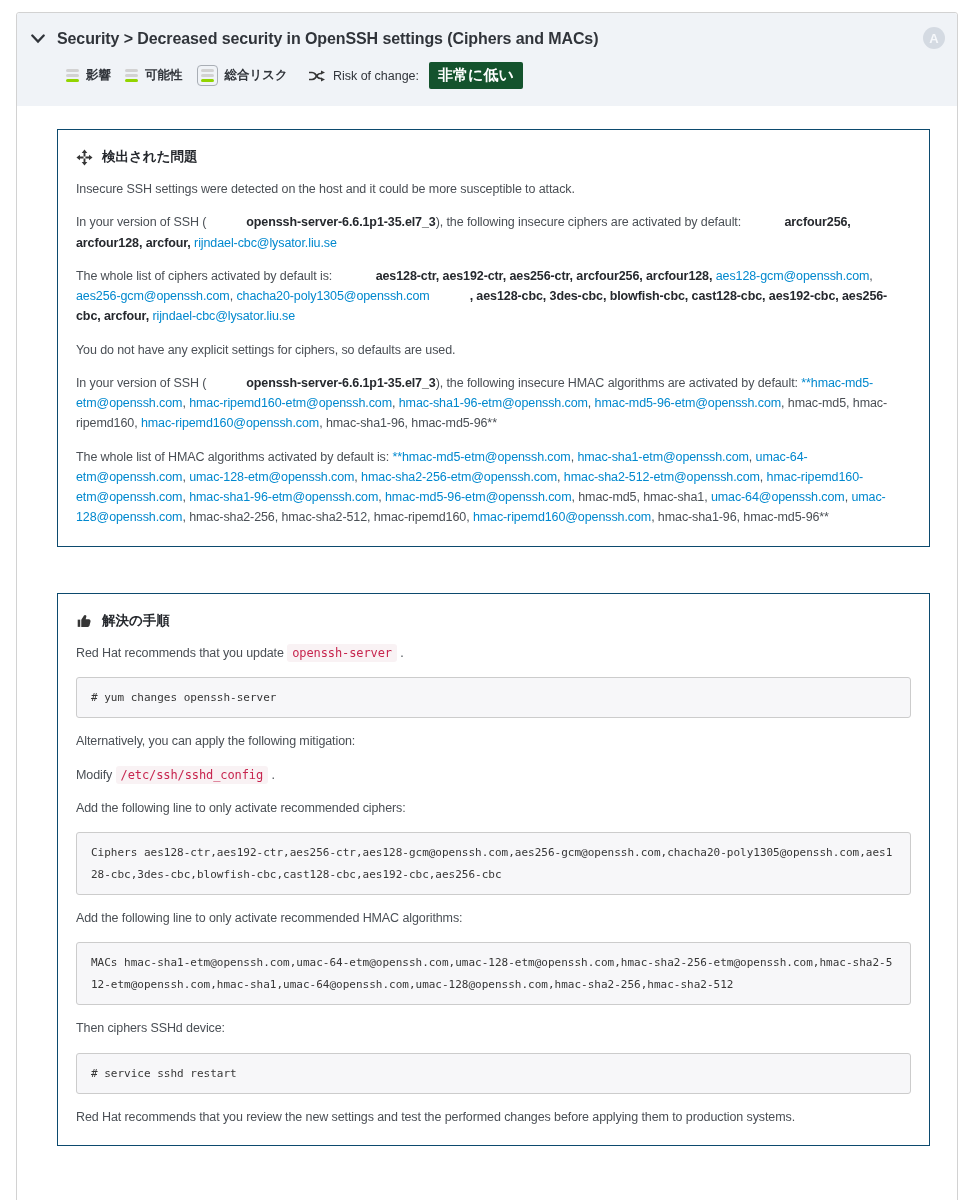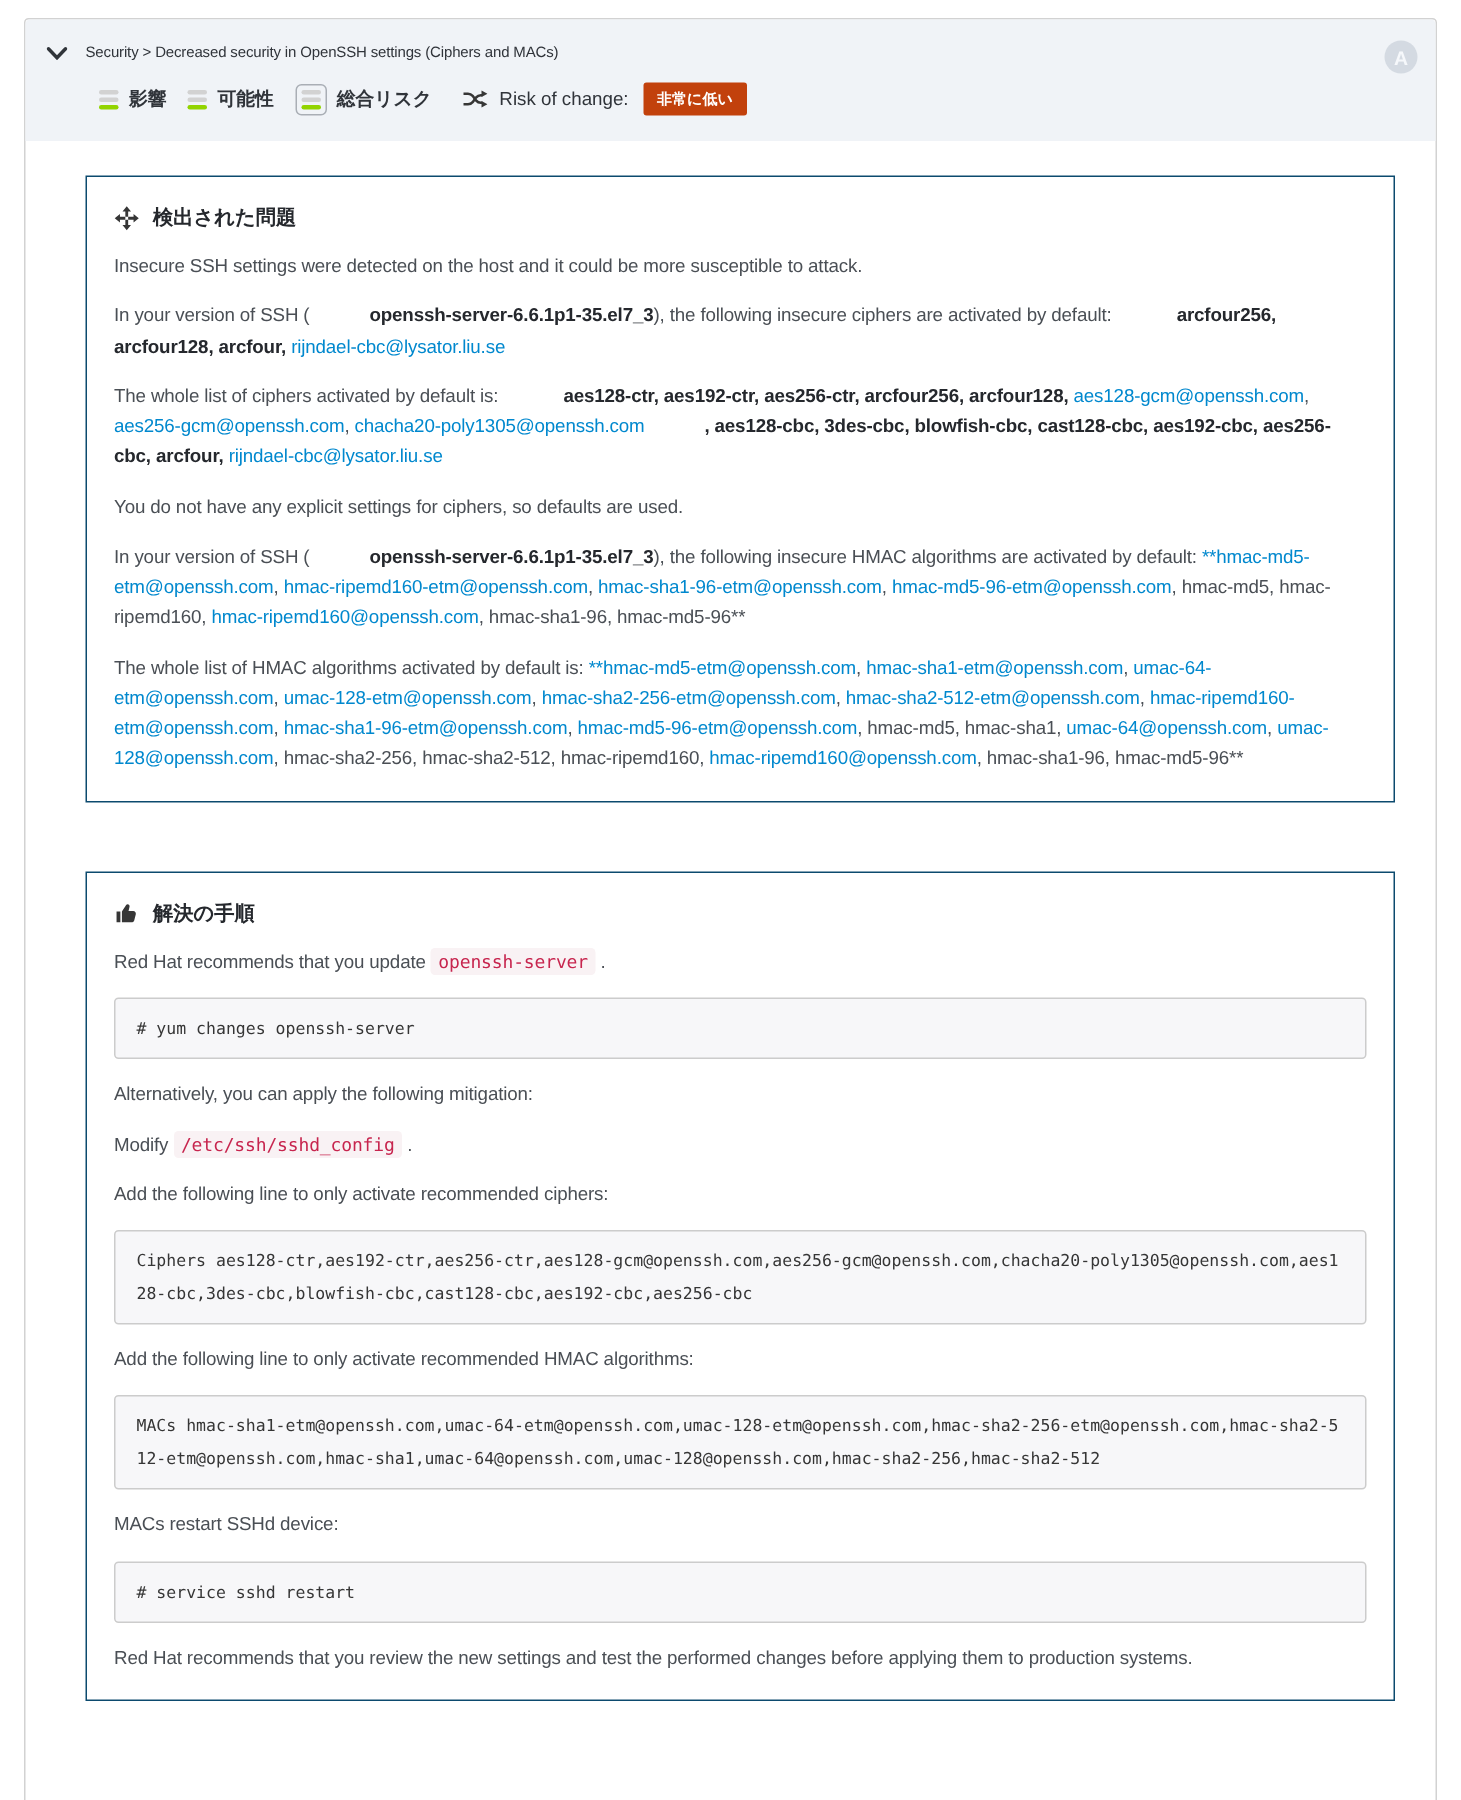--- a/index.html
+++ b/index.html
@@ -19,40 +19,40 @@
   }
   
   .rule-header {
     position: relative;
     background: #f0f3f7;
     border-radius: 3px 3px 0 0;
     padding: 17px 16px 17px 14px;
   }
   .header-top { display: flex; align-items: center; }
   .chevron { width: 14px; height: 10px; margin-right: 12px; flex: 0 0 auto; cursor: pointer; }
-  .rule-title { font-size: 10px; font-weight: 400; color: #30343a; letter-spacing: -0.1px; }
+  .rule-title { font-size: 16px; font-weight: 700; color: #30343a; letter-spacing: -0.1px; }
   .header-meta {
     display: flex; align-items: center;
     margin: 14px 0 0 35px;
     font-size: 12.5px; color: #30343a;
   }
   .meter { display: inline-flex; flex-direction: column; gap: 2px; width: 13px; margin-right: 7px; }
   .meter b { display: block; height: 3px; border-radius: 1.5px; background: #d2d2d2; }
   .meter b.on { background: #92d400; }
   .meter-box {
     display: inline-flex; border: 1.5px solid #a9aeb5; border-radius: 4px;
     padding: 3px; margin-right: 7px; background: transparent;
   }
   .meter-box .meter { margin-right: 0; }
   .meter-label { font-weight: 700; margin-right: 14px; }
   .shuffle { width: 17px; height: 12px; margin: 0 8px 0 6px; flex: 0 0 auto; }
   .risk-label { margin-right: 10px; color: #30343a; }
   .badge {
-    background: #c2410c; color: #ffffff; font-weight: 700;
-    font-size: 10px; padding: 4px 9px; border-radius: 2px;
+    background: #14532d; color: #ffffff; font-weight: 700;
+    font-size: 15px; padding: 4px 9px; border-radius: 2px;
   }
   .ansible {
     position: absolute; top: 14px; right: 12px;
     width: 22px; height: 22px; border-radius: 50%;
     background: #d4dae2; color: #f6f8fb;
     display: flex; align-items: center; justify-content: center;
     font-size: 13px; font-weight: 700;
   }
   
   .rule-body { padding: 23px 27px 30px 40px; }
@@ -159,20 +159,20 @@
           <span>解決の手順</span>
         </div>
         <p class="para"><span class="seg-n">Red Hat recommends that you update </span><span class="seg-c">openssh-server</span><span class="seg-n"> .</span></p>
         <pre class="codeblock"># yum changes openssh-server</pre>
         <p class="para">Alternatively, you can apply the following mitigation:</p>
         <p class="para"><span class="seg-n">Modify </span><span class="seg-c">/etc/ssh/sshd_config</span><span class="seg-n"> .</span></p>
         <p class="para">Add the following line to only activate recommended ciphers:</p>
         <pre class="codeblock">Ciphers aes128-ctr,aes192-ctr,aes256-ctr,aes128-gcm@openssh.com,aes256-gcm@openssh.com,chacha20-poly1305@openssh.com,aes128-cbc,3des-cbc,blowfish-cbc,cast128-cbc,aes192-cbc,aes256-cbc</pre>
         <p class="para">Add the following line to only activate recommended HMAC algorithms:</p>
         <pre class="codeblock">MACs hmac-sha1-etm@openssh.com,umac-64-etm@openssh.com,umac-128-etm@openssh.com,hmac-sha2-256-etm@openssh.com,hmac-sha2-512-etm@openssh.com,hmac-sha1,umac-64@openssh.com,umac-128@openssh.com,hmac-sha2-256,hmac-sha2-512</pre>
-        <p class="para">MACs restart SSHd device:</p>
+        <p class="para">Then ciphers SSHd device:</p>
         <pre class="codeblock"># service sshd restart</pre>
         <p class="para">Red Hat recommends that you review the new settings and test the performed changes before applying them to production systems.</p>
       </div>
 
     </div>
   </div>
 </div>
 
 </body></html>

